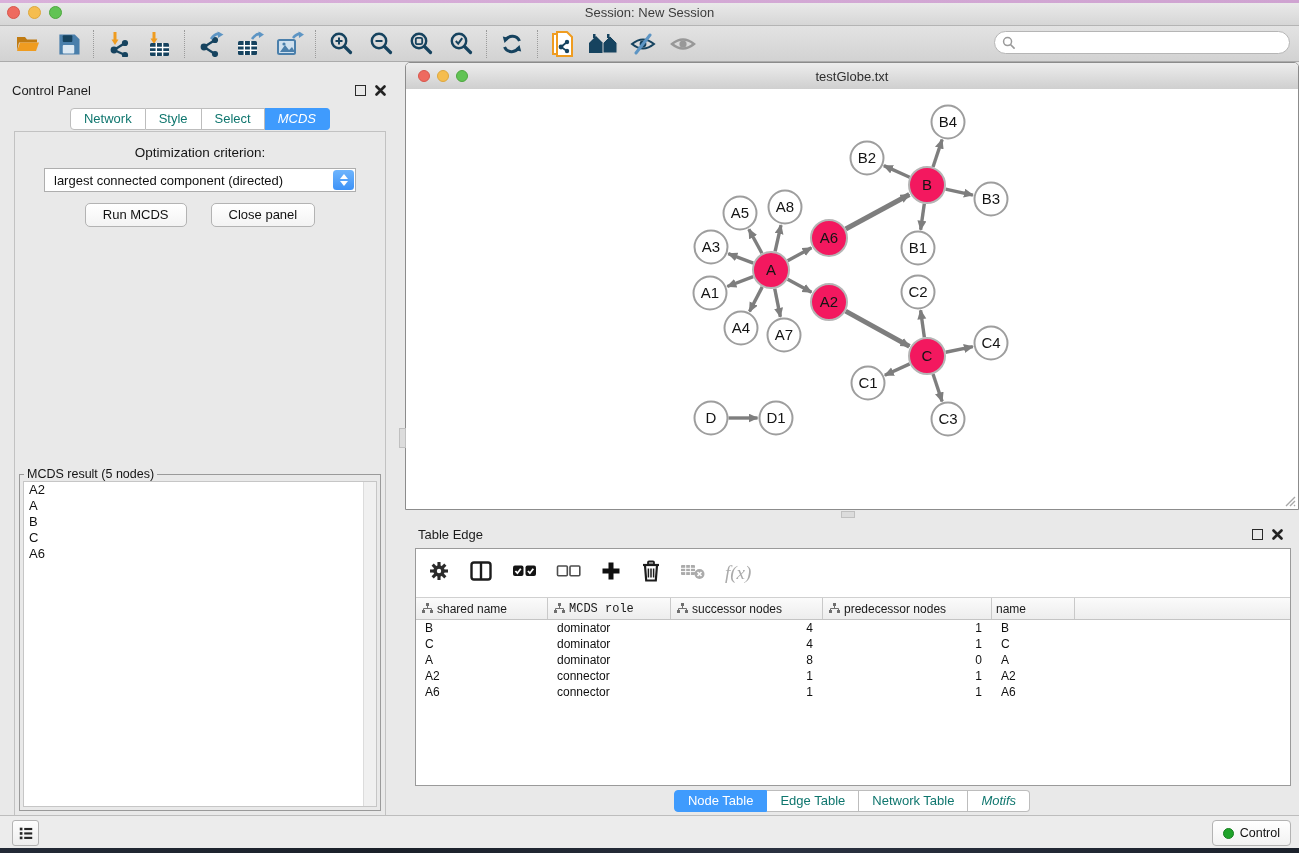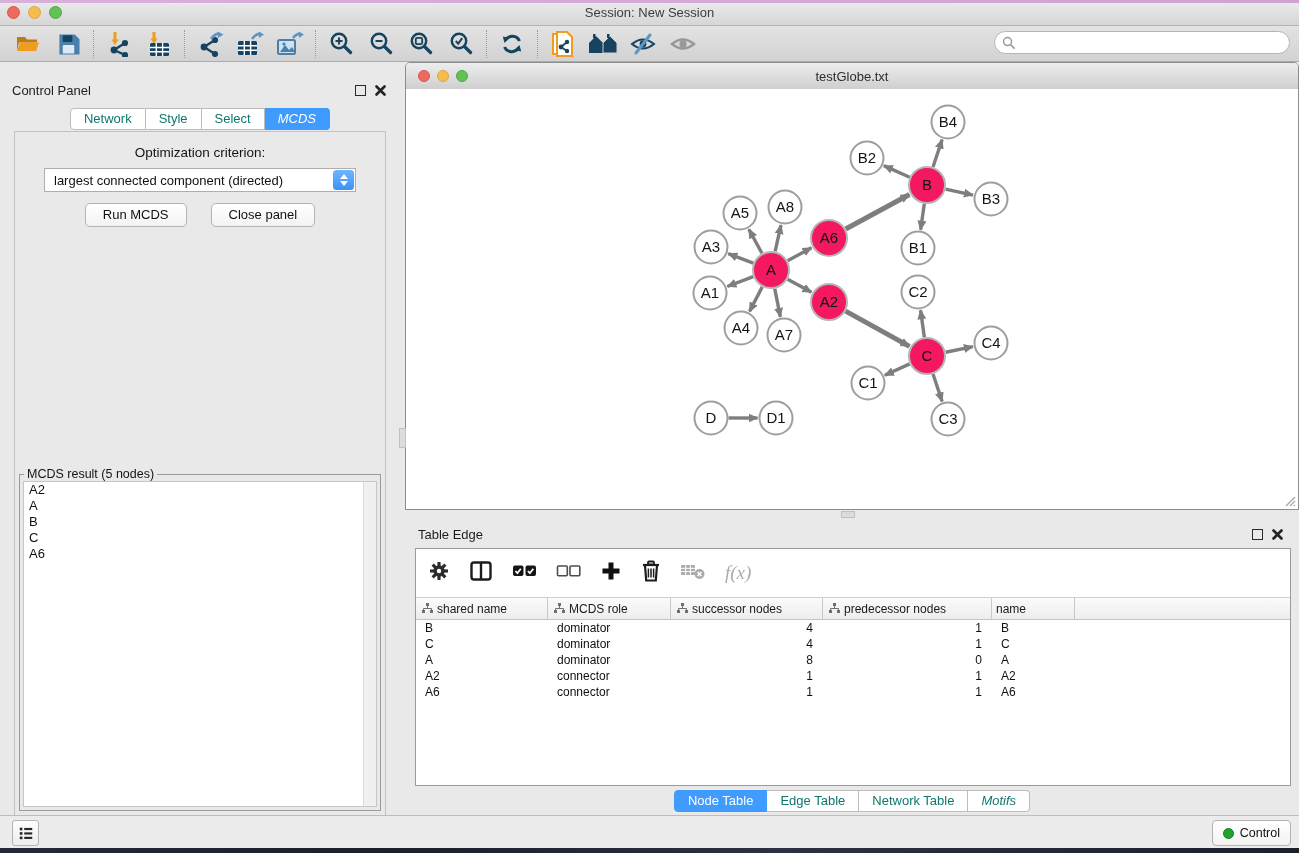--- a/index.html
+++ b/index.html
@@ -477,21 +477,21 @@
             <svg width="11" height="11" viewBox="0 0 11 11">
               <g fill="#6f6f6f">
                 <rect x="4" y="0" width="3" height="3"></rect>
                 <rect x="0" y="7" width="3" height="3"></rect>
                 <rect x="8" y="7" width="3" height="3"></rect>
               </g>
               <path d="M5.5 3 v2.5 M1.5 7 V5.5 h8 V7" stroke="#6f6f6f" stroke-width="1" fill="none"></path>
             </svg>
             <span class="th-label">shared name</span>
           </div>
-          <div class="th" style="width: 123px;">
+          <div class="th" style="width: 123px; font-family: Liberation Mono, monospace;">
             <svg width="11" height="11" viewBox="0 0 11 11">
               <g fill="#6f6f6f">
                 <rect x="4" y="0" width="3" height="3"></rect>
                 <rect x="0" y="7" width="3" height="3"></rect>
                 <rect x="8" y="7" width="3" height="3"></rect>
               </g>
               <path d="M5.5 3 v2.5 M1.5 7 V5.5 h8 V7" stroke="#6f6f6f" stroke-width="1" fill="none"></path>
             </svg>
             <span class="th-label">MCDS role</span>
           </div>

